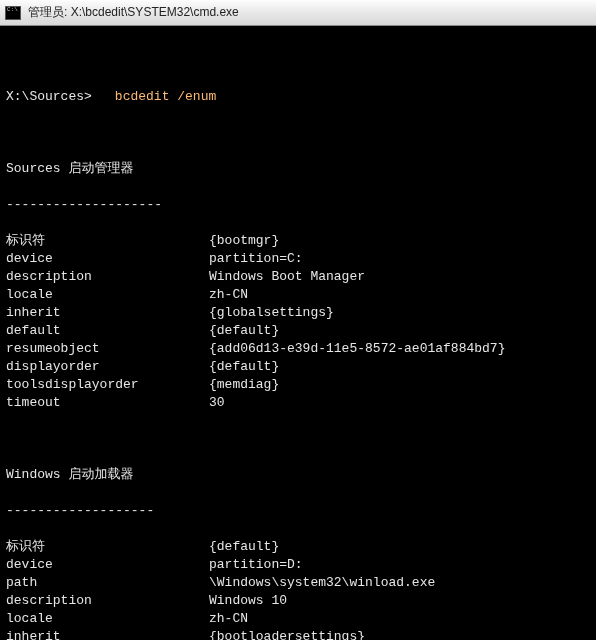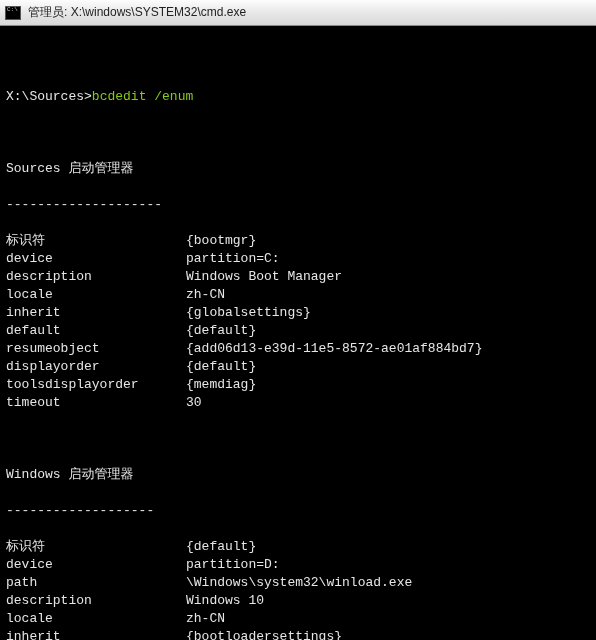--- a/index.html
+++ b/index.html
@@ -48,43 +48,43 @@
       font-family: 'Microsoft YaHei', SimSun, sans-serif;
       font-size: 12px;
     }
     .terminal {
       padding: 8px 6px;
       color: #e6e6e6;
       line-height: 18px;
       white-space: pre;
     }
     .prompt { color: #e6e6e6; }
-    .cmd { color: #84cc16; }
+    .cmd { color: #fdba74; }
     .sect { color: #e6e6e6; }
     .dashes { color: #e6e6e6; }
-    .row { display: flex; }
+    .row { display: flex; gap: 23px; }
     .k { width: 180px; flex-shrink: 0; }
     .v { }
   </style>
 </head>
 <body>
 
 <div class="titlebar">
   <div class="icon-box">
     <div class="cmd-icon"></div>
   </div>
-  <div class="title-text">管理员: X:\windows\SYSTEM32\cmd.exe</div>
+  <div class="title-text">管理员: X:\bcdedit\SYSTEM32\cmd.exe</div>
 </div>
 
 <div class="terminal">
 <div> </div>
 <div class="row"><span class="prompt">X:\Sources&gt;</span><span class="cmd">bcdedit /enum</span></div>
 <div> </div>
 <div class="sect">Sources 启动管理器</div>
 <div class="dashes">--------------------</div>
 <div id="bootmgr-rows"><div class="row"><span class="k">标识符</span><span class="v">{bootmgr}</span></div><div class="row"><span class="k">device</span><span class="v">partition=C:</span></div><div class="row"><span class="k">description</span><span class="v">Windows Boot Manager</span></div><div class="row"><span class="k">locale</span><span class="v">zh-CN</span></div><div class="row"><span class="k">inherit</span><span class="v">{globalsettings}</span></div><div class="row"><span class="k">default</span><span class="v">{default}</span></div><div class="row"><span class="k">resumeobject</span><span class="v">{add06d13-e39d-11e5-8572-ae01af884bd7}</span></div><div class="row"><span class="k">displayorder</span><span class="v">{default}</span></div><div class="row"><span class="k">toolsdisplayorder</span><span class="v">{memdiag}</span></div><div class="row"><span class="k">timeout</span><span class="v">30</span></div></div>
 <div> </div>
-<div class="sect">Windows 启动管理器</div>
+<div class="sect">Windows 启动加载器</div>
 <div class="dashes">-------------------</div>
 <div id="loader-rows"><div class="row"><span class="k">标识符</span><span class="v">{default}</span></div><div class="row"><span class="k">device</span><span class="v">partition=D:</span></div><div class="row"><span class="k">path</span><span class="v">\Windows\system32\winload.exe</span></div><div class="row"><span class="k">description</span><span class="v">Windows 10</span></div><div class="row"><span class="k">locale</span><span class="v">zh-CN</span></div><div class="row"><span class="k">inherit</span><span class="v">{bootloadersettings}</span></div></div>
 
 
 </div>
 
 </body></html>

